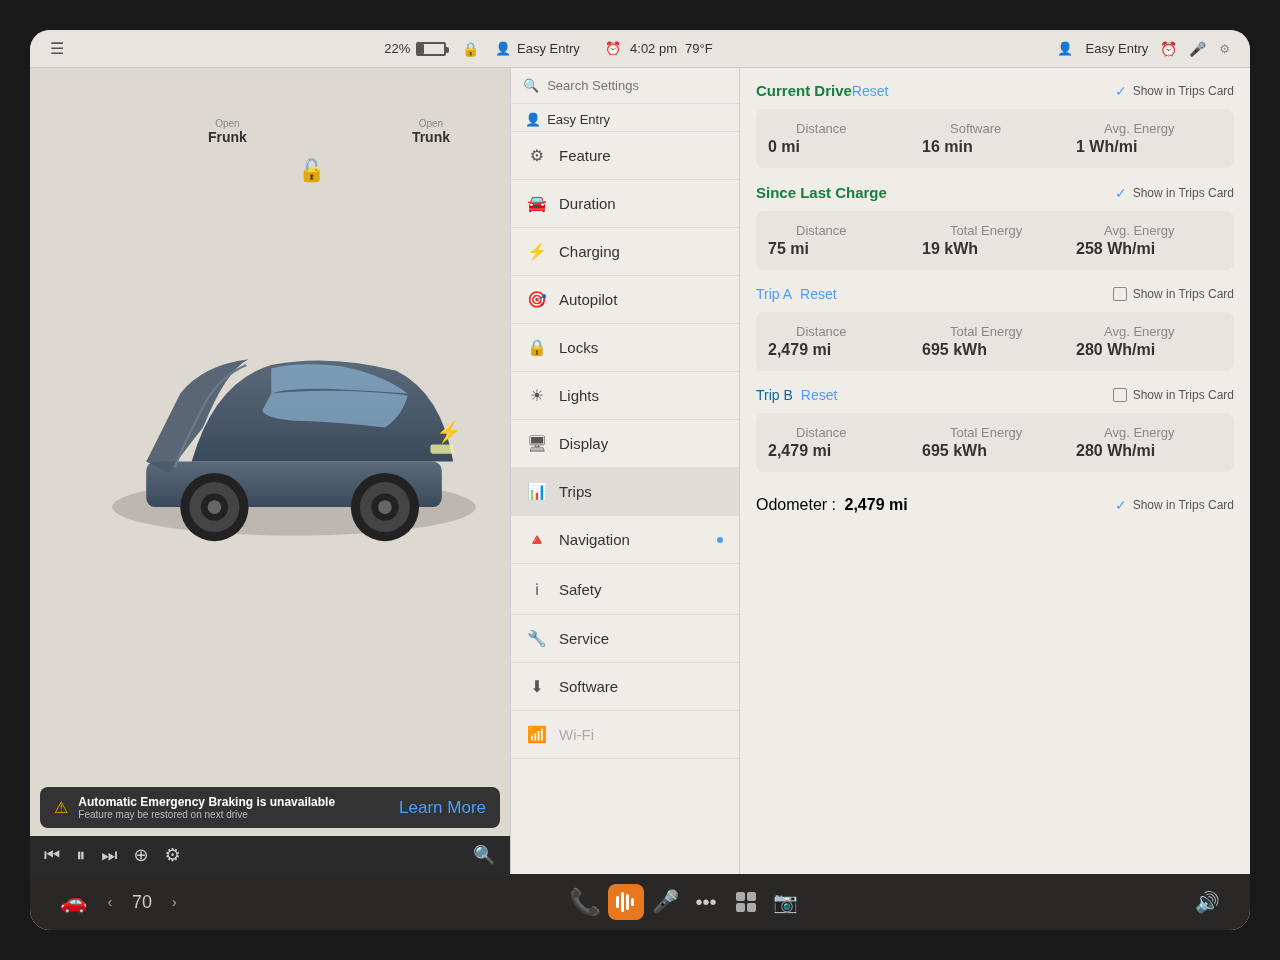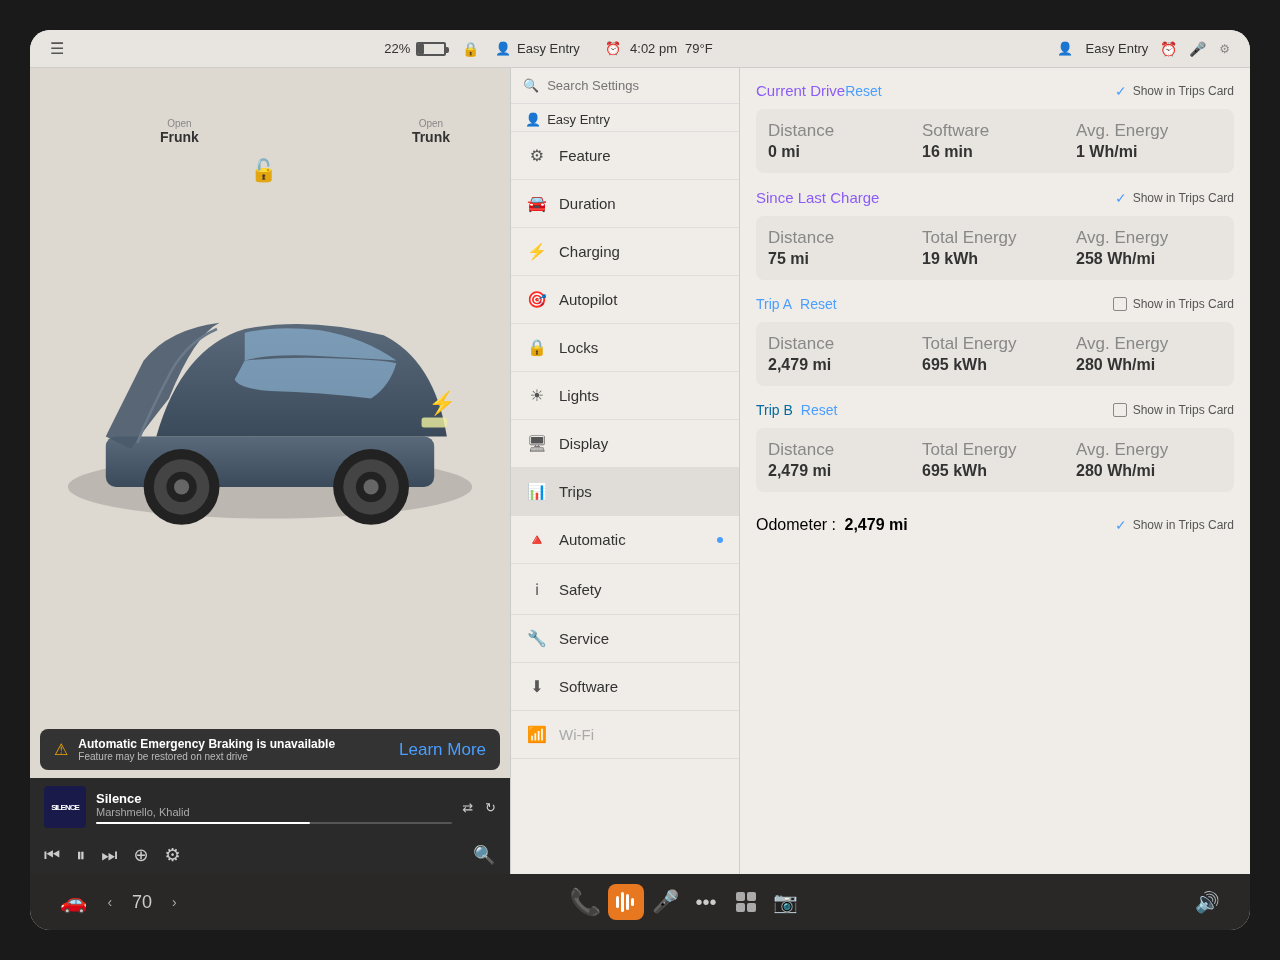--- a/index.html
+++ b/index.html
@@ -111,20 +111,21 @@
       display: flex;
       flex-direction: column;
     }
 
     .car-view {
       flex: 1;
       position: relative;
       display: flex;
       align-items: center;
       justify-content: center;
+      margin-left: 48px;
     }
 
     .car-label {
       position: absolute;
       font-size: 11px;
       color: #555;
       text-align: center;
     }
     .car-label .label-title {
       font-size: 10px;
@@ -334,22 +335,22 @@
 
     .section-header {
       display: flex;
       align-items: center;
       justify-content: space-between;
       margin-bottom: 10px;
     }
 
     .section-title {
       font-size: 15px;
-      font-weight: 400;
-      color: #8b5cf6;
+      font-weight: 700;
+      color: #15803d;
     }
 
     .reset-link {
       color: #4a9eff;
       font-size: 14px;
       cursor: pointer;
     }
 
     .show-trips-label {
       display: flex;
@@ -374,22 +375,23 @@
       margin-bottom: 16px;
     }
 
     .data-cell {
       display: flex;
       flex-direction: column;
       gap: 2px;
     }
 
     .data-label {
-      font-size: 17px;
+      font-size: 13px;
       color: #888;
+      margin-left: 28px;
     }
 
     .data-value {
       font-size: 16px;
       font-weight: 600;
       color: #333;
     }
 
     
     .taskbar {
@@ -560,36 +562,20 @@
 
         <div class="alert-banner">
           <span class="alert-icon">⚠</span>
           <div class="alert-text">
             <div class="alert-title">Automatic Emergency Braking is unavailable</div>
             <div class="alert-sub">Feature may be restored on next drive</div>
           </div>
           <span class="learn-more">Learn More</span>
         </div>
 
-        <div class="music-player">
-          <div class="album-art">
-            <span style="font-size:8px; letter-spacing:-1px;">SILENCE</span>
-          </div>
-          <div class="music-info">
-            <div class="music-title">Silence</div>
-            <div class="music-artist">Marshmello, Khalid</div>
-            <div class="music-progress">
-              <div class="music-progress-fill"></div>
-            </div>
-          </div>
-          <div class="music-controls">
-            <span style="font-size:13px;">⇄</span>
-            <span style="font-size:13px;">↻</span>
-          </div>
-        </div>
 
         <div style="background:#2a2a2a; padding:8px 14px; display:flex; align-items:center; gap:16px;">
           <span style="color:#ccc; font-size:18px;">⏮</span>
           <span style="color:#ccc; font-size:18px;">⏸</span>
           <span style="color:#ccc; font-size:18px;">⏭</span>
           <span style="color:#ccc; font-size:18px;">⊕</span>
           <span style="color:#ccc; font-size:18px;">⚙</span>
           <span style="color:#ccc; font-size:18px; margin-left:auto;">🔍</span>
         </div>
       </div>
@@ -632,21 +618,21 @@
         <div class="menu-item">
           <span class="menu-icon">🖥</span>
           <span>Display</span>
         </div>
         <div class="menu-item active">
           <span class="menu-icon">📊</span>
           <span>Trips</span>
         </div>
         <div class="menu-item">
           <span class="menu-icon">🔺</span>
-          <span>Automatic</span>
+          <span>Navigation</span>
           <span class="nav-dot"></span>
         </div>
         <div class="menu-item">
           <span class="menu-icon">ℹ</span>
           <span>Safety</span>
         </div>
         <div class="menu-item">
           <span class="menu-icon">🔧</span>
           <span>Service</span>
         </div>

